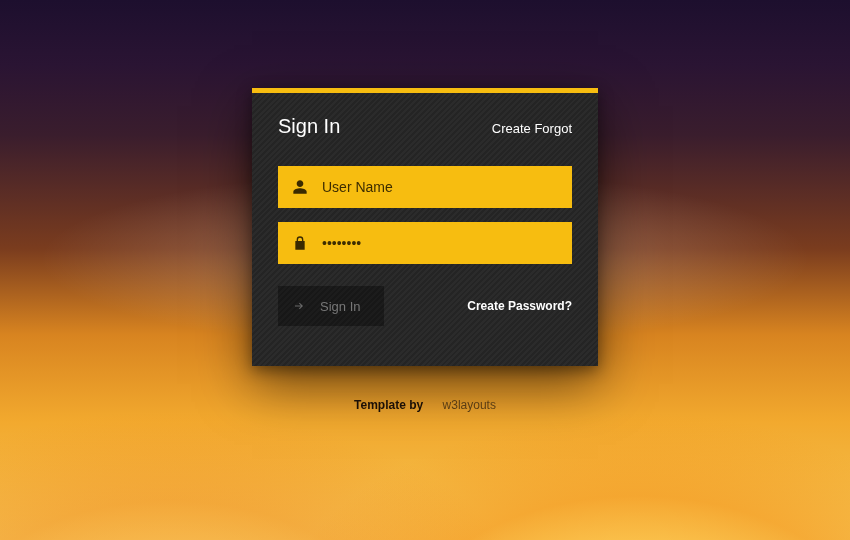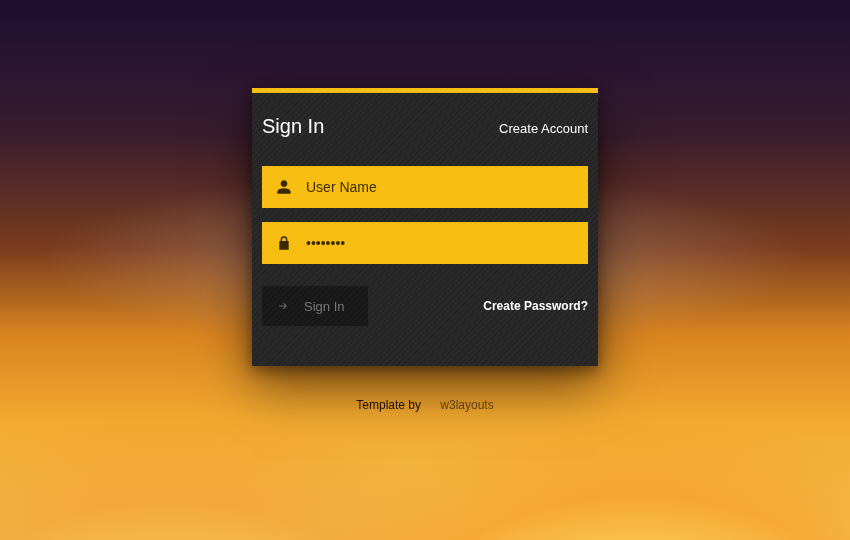--- a/index.html
+++ b/index.html
@@ -17,21 +17,21 @@
     justify-content: flex-start;
     padding-top: 88px;
   }
 
   .card {
     width: 346px;
     background: #262626;
     background-image: repeating-linear-gradient(135deg, #2b2b2b 0, #2b2b2b 2px, #242424 2px, #242424 4px);
     border-top: 5px solid #f7bd10;
     box-shadow: 0 18px 50px rgba(0,0,0,0.55), 0 4px 14px rgba(0,0,0,0.4);
-    padding: 22px 10px 40px;
+    padding: 22px 26px 40px;
   }
   .card-head {
     display: flex;
     justify-content: space-between;
     align-items: baseline;
     margin-bottom: 28px;
   }
   .title {
     color: #ffffff;
     font-size: 20px;
@@ -97,30 +97,30 @@
     font-size: 12px;
     font-weight: 600;
     cursor: pointer;
   }
 
   .footer {
     margin-top: 32px;
     font-size: 12px;
     color: #1b0f06;
   }
-  .footer .by { font-weight: 400; }
+  .footer .by { font-weight: 700; }
   .footer .brand { color: #5a3d14; font-weight: 400; cursor: pointer; margin-left: 16px; }
 </style>
 </head>
 <body>
 
 <div class="card">
   <div class="card-head">
     <div class="title">Sign In</div>
-    <div class="create-link">Create Account</div>
+    <div class="create-link">Create Forgot</div>
   </div>
 
   <div class="field">
     <span class="icon-wrap">
       <svg viewBox="0 0 24 24">
           <path d="M12 12c2.7 0 5-2.3 5-5s-2.3-5-5-5-5 2.3-5 5 2.3 5 5 5zm0 2c-3.3 0-10 1.7-10 5v3h20v-3c0-3.3-6.7-5-10-5z"></path>
         </svg>
     </span>
     <input type="text" placeholder="User Name" style="">
   </div>

